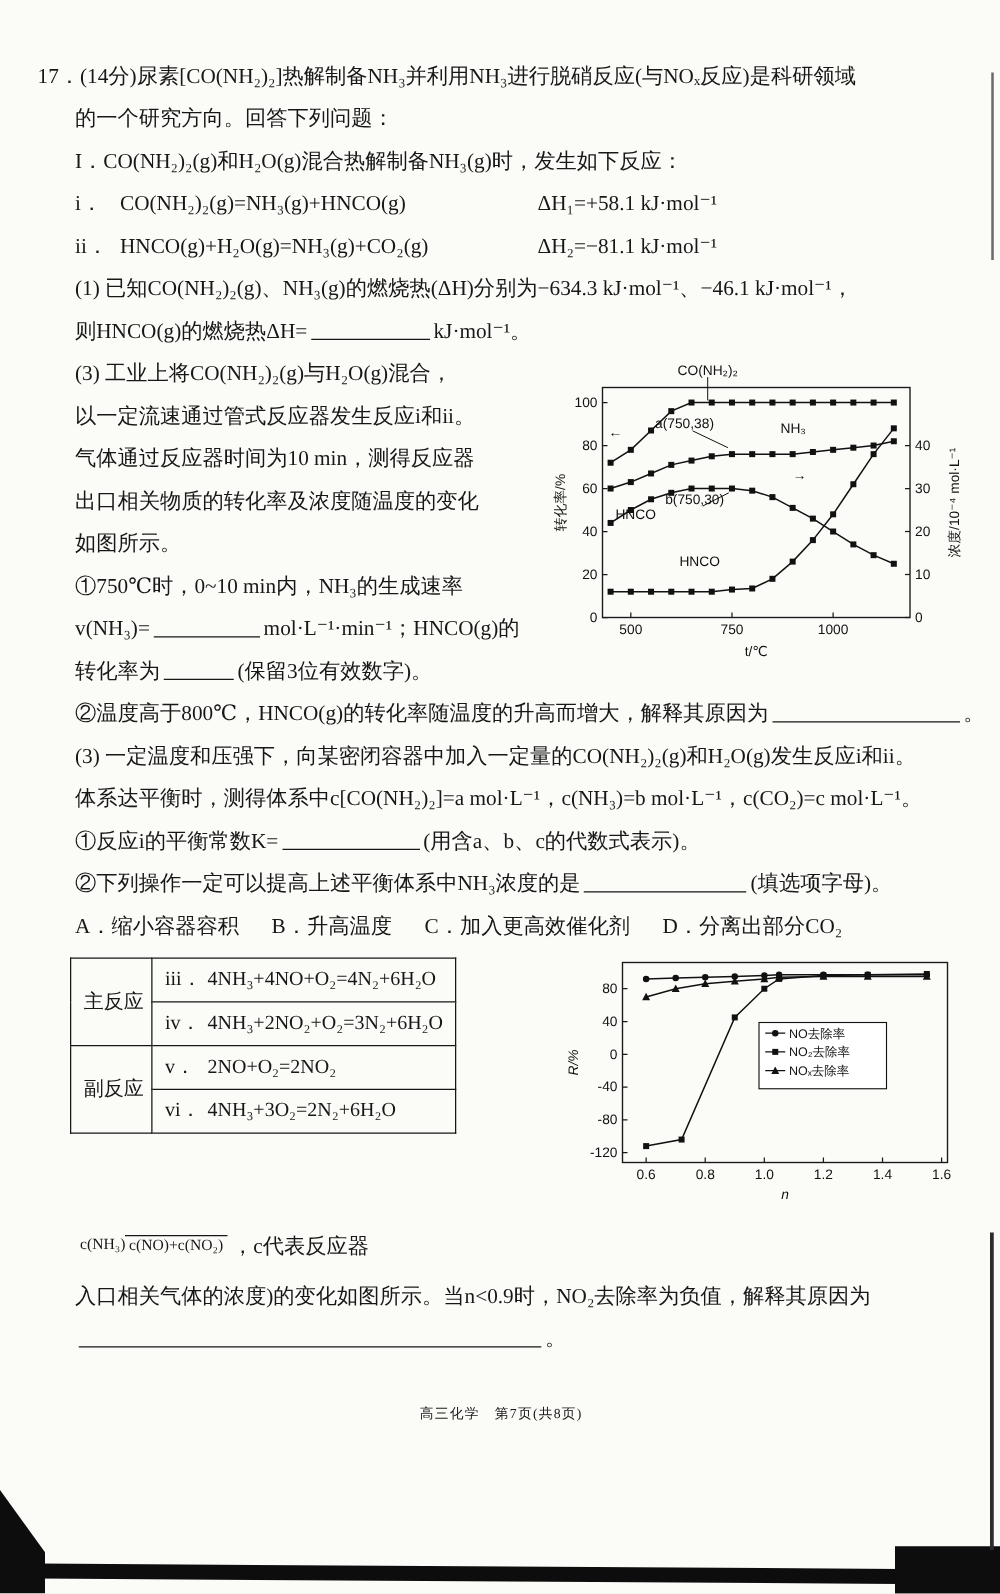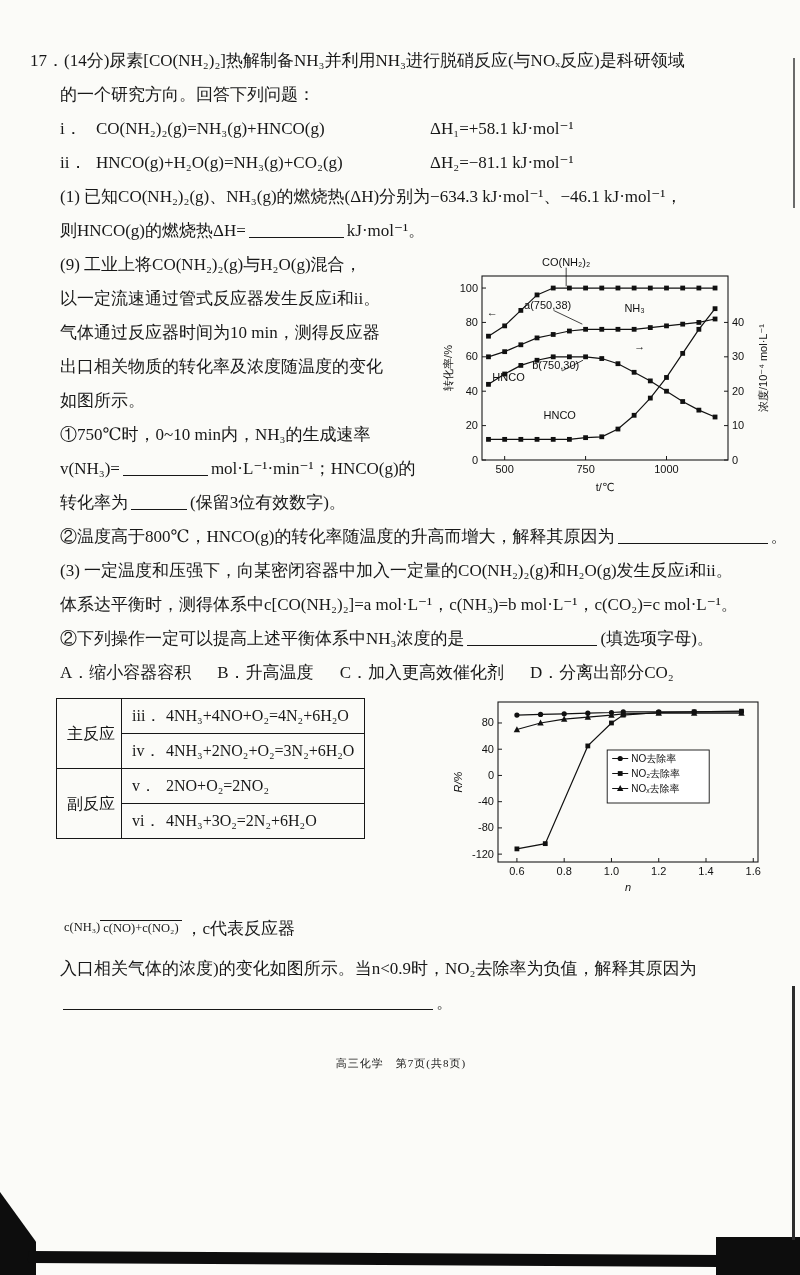--- a/index.html
+++ b/index.html
@@ -39,36 +39,37 @@
 </style>
 </head>
 <body>
 
 <div class="page">
   <div class="content">
 
     <div class="line">17．(14分)尿素[CO(NH₂)₂]热解制备NH₃并利用NH₃进行脱硝反应(与NOₓ反应)是科研领域</div>
     <div class="line ind">的一个研究方向。回答下列问题：</div>
 
+    <div class="line ind">I．CO(NH₂)₂(g)和H₂O(g)混合热解制备NH₃(g)时，发生如下反应：</div>
 
     <div class="line ind eq">
       <span class="lab">i．</span><span class="f">CO(NH₂)₂(g)=NH₃(g)+HNCO(g)</span><span>ΔH₁=+58.1 kJ·mol⁻¹</span>
     </div>
     <div class="line ind eq">
       <span class="lab">ii．</span><span class="f">HNCO(g)+H₂O(g)=NH₃(g)+CO₂(g)</span><span>ΔH₂=−81.1 kJ·mol⁻¹</span>
     </div>
 
     <div class="line ind">(1) 已知CO(NH₂)₂(g)、NH₃(g)的燃烧热(ΔH)分别为−634.3 kJ·mol⁻¹、−46.1 kJ·mol⁻¹，</div>
     <div class="line ind">
       <span>则HNCO(g)的燃烧热ΔH=</span><span class="blank w95"></span><span>kJ·mol⁻¹。</span>
     </div>
 
     <div class="tworow">
       <div class="leftcol">
-        <div class="line ind">(9) 工业上将CO(NH₂)₂(g)与H₂O(g)混合，</div>
+        <div class="line ind">(3) 工业上将CO(NH₂)₂(g)与H₂O(g)混合，</div>
         <div class="line ind">以一定流速通过管式反应器发生反应i和ii。</div>
         <div class="line ind">气体通过反应器时间为10 min，测得反应器</div>
         <div class="line ind">出口相关物质的转化率及浓度随温度的变化</div>
         <div class="line ind">如图所示。</div>
         <div class="line ind">①750℃时，0~10 min内，NH₃的生成速率</div>
         <div class="line ind">
           <span>v(NH₃)=</span><span class="blank w85"></span><span>mol·L⁻¹·min⁻¹；HNCO(g)的</span>
         </div>
         <div class="line ind">
           <span>转化率为</span><span class="blank w56"></span><span>(保留3位有效数字)。</span>
@@ -185,20 +186,23 @@
           </svg></div>
     </div>
 
     <div class="line ind">
       <span>②温度高于800℃，HNCO(g)的转化率随温度的升高而增大，解释其原因为</span><span class="blank w150"></span><span>。</span>
     </div>
 
     <div class="line ind">(3) 一定温度和压强下，向某密闭容器中加入一定量的CO(NH₂)₂(g)和H₂O(g)发生反应i和ii。</div>
     <div class="line ind">体系达平衡时，测得体系中c[CO(NH₂)₂]=a mol·L⁻¹，c(NH₃)=b mol·L⁻¹，c(CO₂)=c mol·L⁻¹。</div>
     <div class="line ind">
+      <span>①反应i的平衡常数K=</span><span class="blank w110"></span><span>(用含a、b、c的代数式表示)。</span>
+    </div>
+    <div class="line ind">
       <span>②下列操作一定可以提高上述平衡体系中NH₃浓度的是</span><span class="blank w130"></span><span>(填选项字母)。</span>
     </div>
     <div class="line ind opts">
       <span>A．缩小容器容积</span><span>B．升高温度</span><span>C．加入更高效催化剂</span><span>D．分离出部分CO₂</span>
     </div>
 
     <div class="sec2row">
       <div class="sec2left">
         <table class="rx">
           <tbody>

